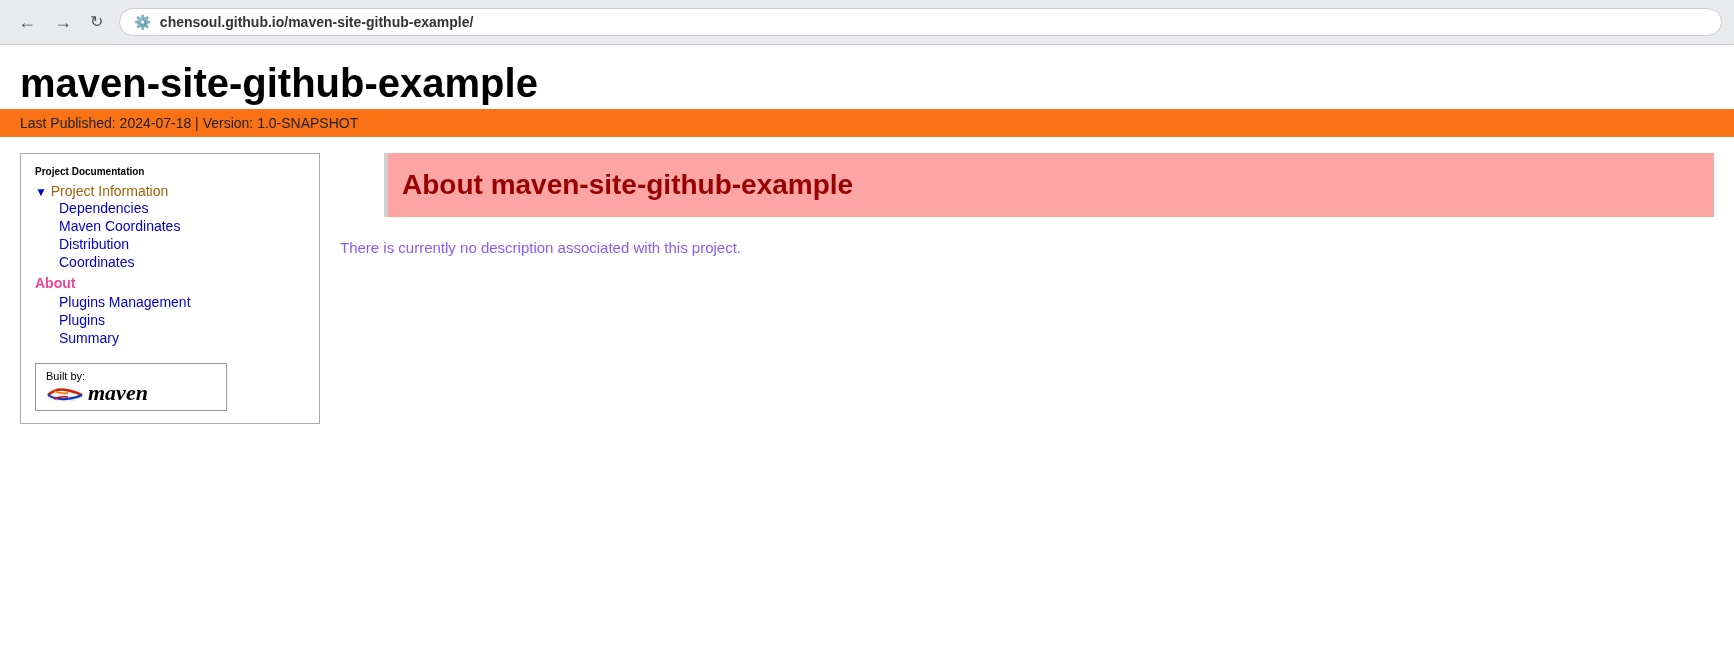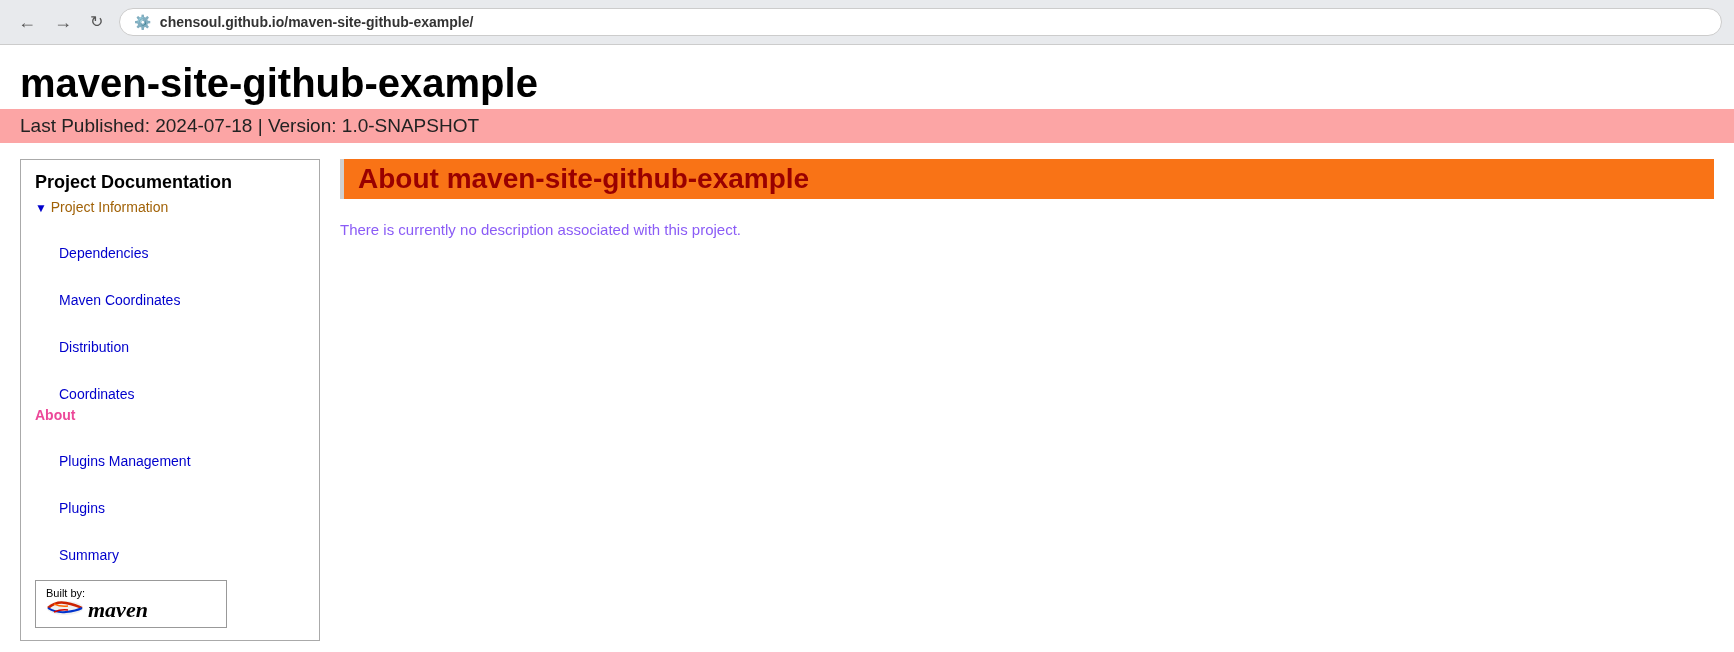--- a/index.html
+++ b/index.html
@@ -74,23 +74,23 @@
 
     .site-title {
       font-size: 40px;
       font-weight: 900;
       color: #000;
       font-family: Arial, sans-serif;
       line-height: 1.1;
     }
 
     .meta-bar {
-      background: #fca5a5;
+      background: #f97316;
       padding: 6px 20px;
-      font-size: 19px;
+      font-size: 14px;
       color: #222;
       margin-top: 4px;
     }
 
     .main-content {
       display: flex;
       padding: 16px 20px;
       gap: 0;
     }
 
@@ -101,21 +101,21 @@
       border: 1px solid #aaa;
       padding: 12px 14px;
       font-size: 14px;
       align-self: flex-start;
     }
 
     .sidebar-section-title {
       font-weight: bold;
       color: #000;
       margin-bottom: 6px;
-      font-size: 18px;
+      font-size: 10px;
     }
 
     .sidebar-link {
       display: block;
       color: #a16207;
       text-decoration: none;
       padding: 1px 0;
       cursor: pointer;
       margin-top: 27px;
     }
@@ -129,21 +129,20 @@
       font-size: 12px;
     }
 
     .sidebar-link-indent {
       display: block;
       color: #0000cc;
       text-decoration: none;
       padding: 1px 0;
       margin-left: 24px;
       cursor: pointer;
-      margin-top: 29px;
     }
 
     .sidebar-bold-label {
       font-weight: bold;
       color: #ec4899;
       margin-top: 4px;
       margin-bottom: 2px;
       display: block;
     }
 
@@ -173,24 +172,25 @@
       font-family: 'Times New Roman', serif;
     }
 
     
     .content-area {
       flex: 1;
       padding-left: 20px;
     }
 
     .content-heading-bar {
-      background: #f97316;
-      padding: 4px 14px;
+      background: #fca5a5;
+      padding: 16px 14px;
       margin-bottom: 20px;
       border-left: 4px solid #d0d0d0;
+      margin-left: 44px;
     }
 
     .content-heading {
       font-size: 28px;
       font-weight: bold;
       color: #990000;
       font-family: Arial, sans-serif;
     }
 
     .content-body {
@@ -240,21 +240,21 @@
     <span class="sidebar-bold-label">About</span>
 
     <a class="sidebar-link-indent">Plugins Management</a>
     <a class="sidebar-link-indent">Plugins</a>
     <a class="sidebar-link-indent">Summary</a>
 
     
     <div class="maven-badge">
       <div>
         <div class="maven-badge-text">Built by:</div>
-        <div style="display:flex; align-items:flex-start; gap:4px;">
+        <div style="display:flex; align-items:flex-end; gap:4px;">
 
           <svg width="38" height="18" viewBox="0 0 38 18">
             <ellipse cx="19" cy="9" rx="18" ry="7" fill="#f0f0f0"></ellipse>
             <path d="M2 9 Q10 2 20 4 Q30 6 36 9" stroke="#cc2200" stroke-width="2.5" fill="none"></path>
             <path d="M2 9 Q10 14 20 13 Q30 12 36 9" stroke="#0033cc" stroke-width="2" fill="none"></path>
             <path d="M8 5 Q15 8 22 7" stroke="#ff6600" stroke-width="1.5" fill="none"></path>
             <path d="M8 13 Q15 10 22 11" stroke="#cc0000" stroke-width="1.5" fill="none"></path>
           </svg>
           <span class="maven-word">maven</span>
         </div>

